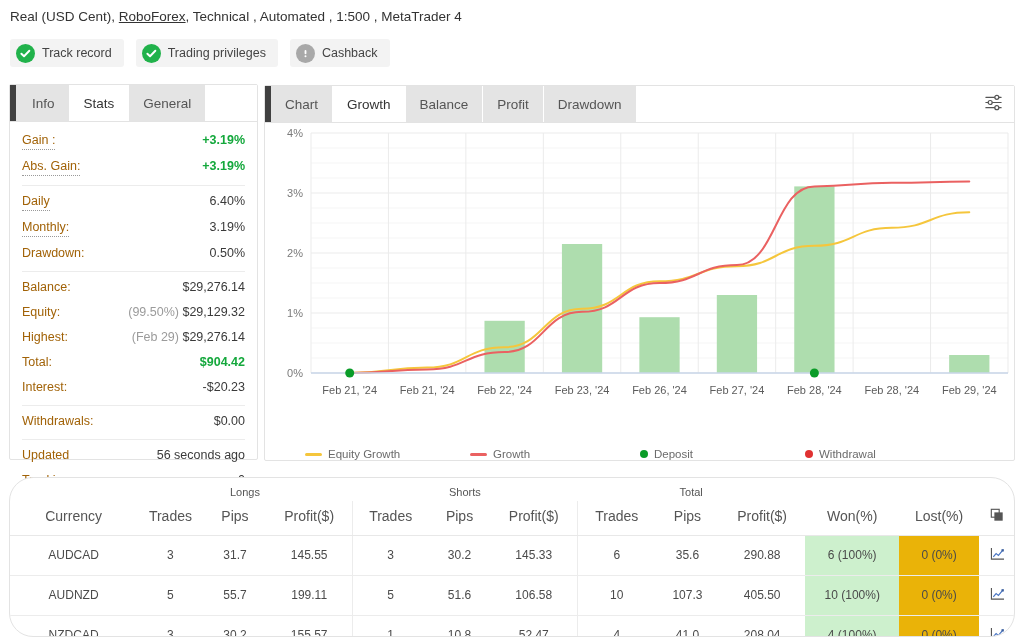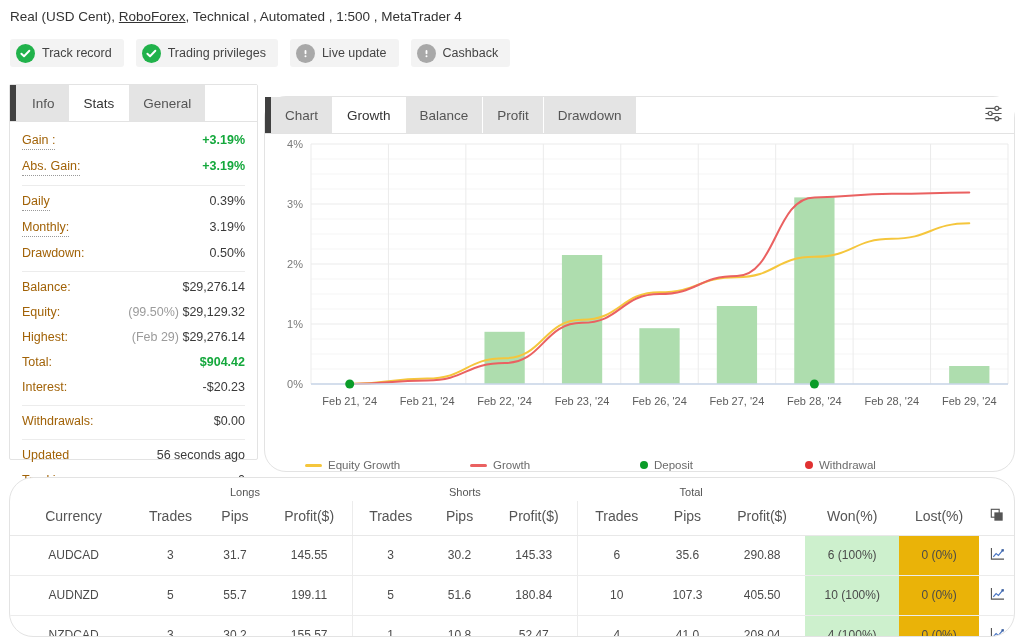--- a/index.html
+++ b/index.html
@@ -39,21 +39,21 @@
   .dot-icon svg { display: block; }
 
   
   .panel {
     position: absolute;
     border: 1px solid #e3e3e3;
     background: #fff;
     border-radius: 2px;
   }
   .left-panel { left: 9px; top: 84px; width: 249px; height: 376px; }
-  .right-panel { left: 264px; top: 96px; width: 751px; height: 376px; border-radius: 22px; }
+  .right-panel { left: 264px; top: 85px; width: 751px; height: 376px; }
   .table-panel { left: 9px; top: 477px; width: 1006px; height: 160px; overflow: hidden; border-radius: 24px; }
 
   
   .tabbar {
     display: flex; align-items: flex-end; height: 37px;
     border-bottom: 1px solid #e3e3e3; background: #404040;
     padding-left: 6px;
     text-align: center;
   }
   .tab {
@@ -138,29 +138,20 @@
       </span>
       <span>Trading privileges</span>
     </div>
     <div class="badge">
       <span class="dot-icon warn">
         <svg width="11" height="11" viewBox="0 0 12 12">
             <rect x="5" y="2.2" width="2" height="4.6" rx="1" fill="#fff"></rect>
             <circle cx="6" cy="8.9" r="1.1" fill="#fff"></circle>
           </svg>
       </span>
-      <span>Live update</span>
-    </div>
-    <div class="badge">
-      <span class="dot-icon warn">
-        <svg width="11" height="11" viewBox="0 0 12 12">
-            <rect x="5" y="2.2" width="2" height="4.6" rx="1" fill="#fff"></rect>
-            <circle cx="6" cy="8.9" r="1.1" fill="#fff"></circle>
-          </svg>
-      </span>
       <span>Cashback</span>
     </div>
   </div>
 
   <div class="panel left-panel">
     <div class="tabbar">
       <div class="tab">Info</div>
       <div class="tab active">Stats</div>
       <div class="tab">General</div>
       <div class="tabbar-spacer"></div>
@@ -170,21 +161,21 @@
           <span class="k dotted">Gain :</span>
           <span class="v green">+3.19%</span>
         </div>
         <div class="srow">
           <span class="k dotted">Abs. Gain:</span>
           <span class="v green">+3.19%</span>
         </div>
         <div class="sdiv"></div>
         <div class="srow">
           <span class="k dotted">Daily</span>
-          <span class="v">0.39%</span>
+          <span class="v">6.40%</span>
         </div>
         <div class="srow">
           <span class="k dotted">Monthly:</span>
           <span class="v">3.19%</span>
         </div>
         <div class="srow">
           <span class="k">Drawdown:</span>
           <span class="v">0.50%</span>
         </div>
         <div class="sdiv"></div>
@@ -376,21 +367,21 @@
                   <rect x="12.3" y="2.3" width="2.5" height="2.5" fill="#3a5f9e"></rect>
                 </svg></span></td>
           </tr>
           <tr class="row">
             <td class="cur">AUDNZD</td>
             <td class="">5</td>
             <td class="pips">55.7</td>
             <td class="profit">199.11</td>
             <td class="sep-l">5</td>
             <td class="pips">51.6</td>
-            <td class="profit">180.84</td>
+            <td class="profit">106.58</td>
             <td class="sep-l">10</td>
             <td class="pips">107.3</td>
             <td class="profit">405.50</td>
             <td class="won">10 (100%)</td>
             <td class="lost">0 (0%)</td>
             <td class="icon-cell"><span class="mini-icon"><svg width="15" height="14" viewBox="0 0 16 15">
                   <path d="M1.5 1 V13 H15" stroke="#555" stroke-width="1.2" fill="none"></path>
                   <path d="M3.5 10.5 L6.5 7 L9 9 L13.5 3.5" stroke="#4a76c4" stroke-width="1.3" fill="none"></path>
                   <rect x="12.3" y="2.3" width="2.5" height="2.5" fill="#3a5f9e"></rect>
                 </svg></span></td>

